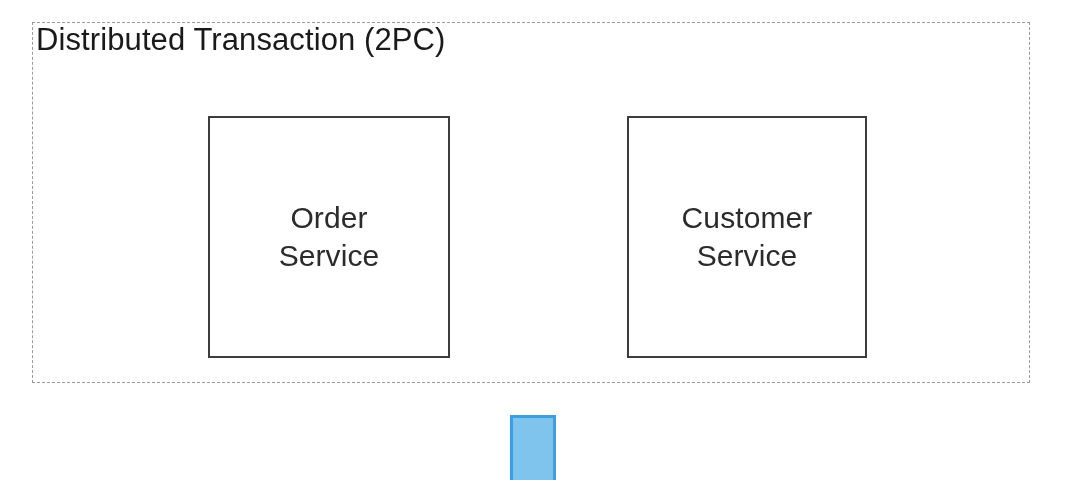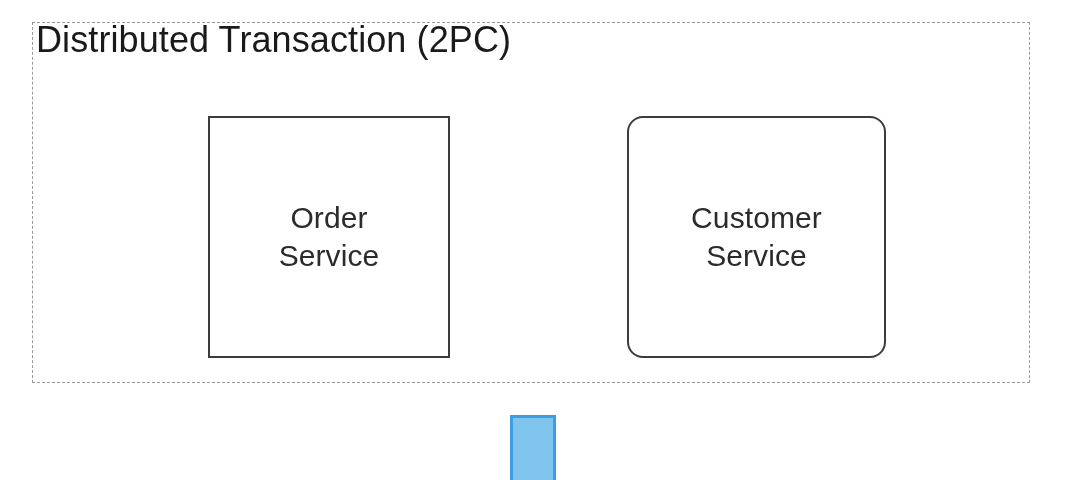--- a/index.html
+++ b/index.html
@@ -34,21 +34,21 @@
     height: 361px;
     box-sizing: border-box;
     border: 1.6px dashed #9a9a9a;
     background: transparent;
   }
 
   .group-title {
     position: absolute;
     left: 36px;
     top: 22px;
-    font-size: 36px;
+    font-size: 31px;
     line-height: 36px;
     color: #1a1a1a;
     white-space: nowrap;
     letter-spacing: 0.1px;
   }
 
   
   .node-box {
     position: absolute;
     box-sizing: border-box;
@@ -72,23 +72,22 @@
   #node-order {
     left: 208px;
     top: 116px;
     width: 242px;
     height: 242px;
   }
 
   #node-customer {
     left: 627px;
     top: 116px;
-    width: 259px;
+    width: 240px;
     height: 242px;
-    border-radius: 16px;
   }
 
   
   .blue-bar {
     position: absolute;
     left: 510px;
     top: 415px;
     width: 46px;
     height: 82px;
     box-sizing: border-box;

